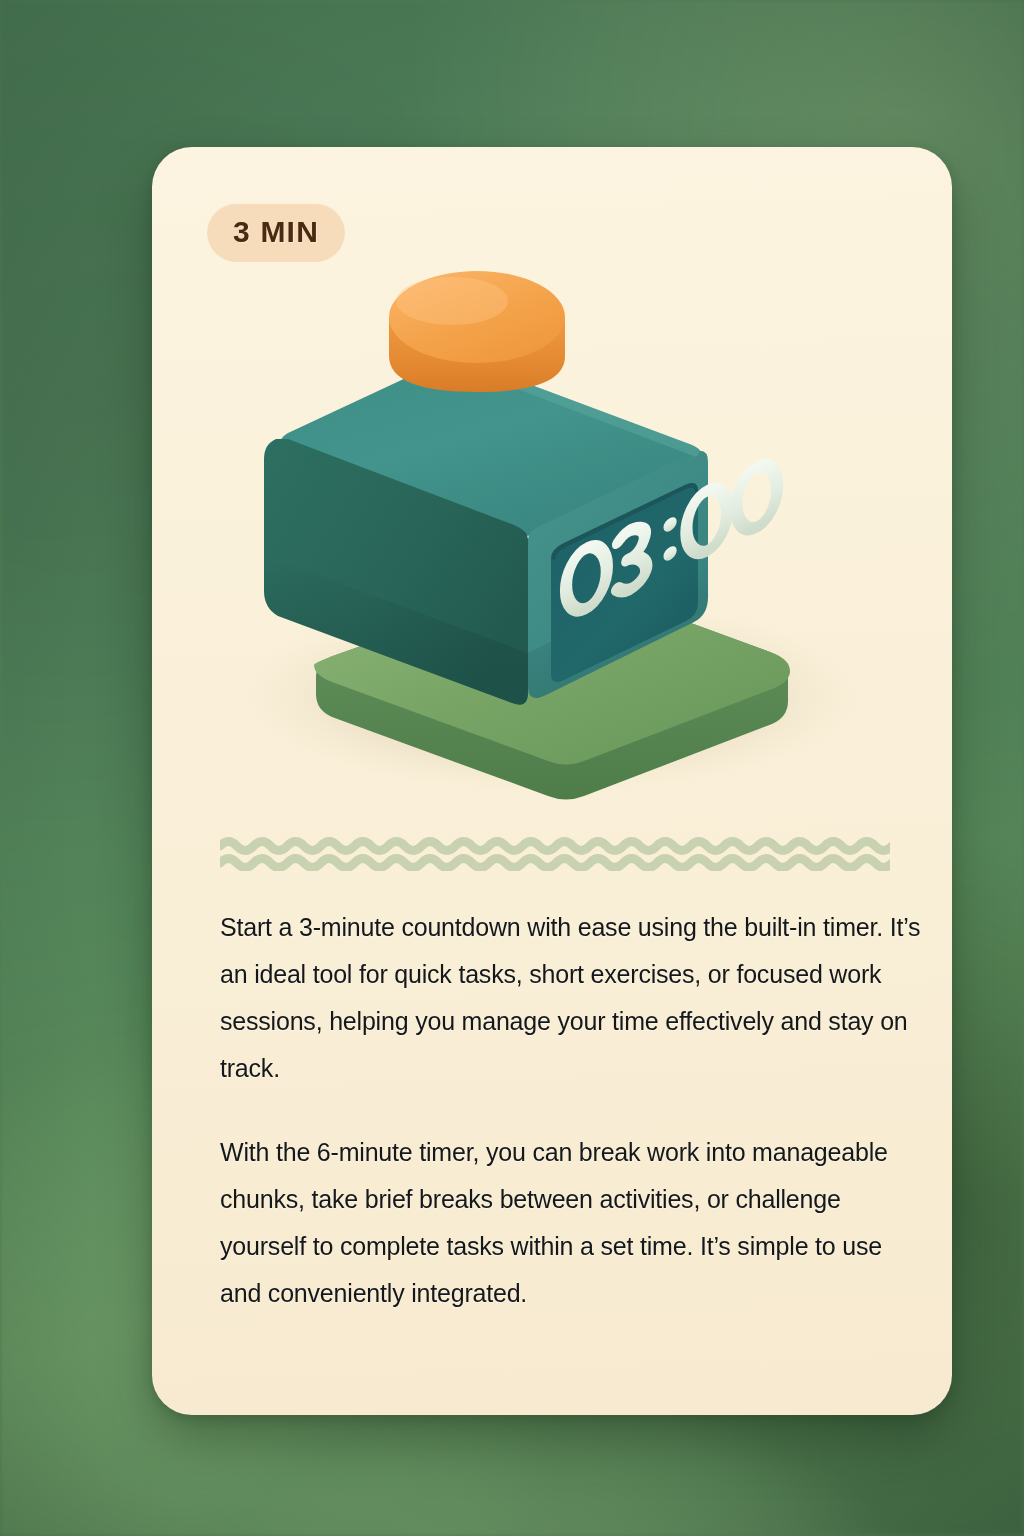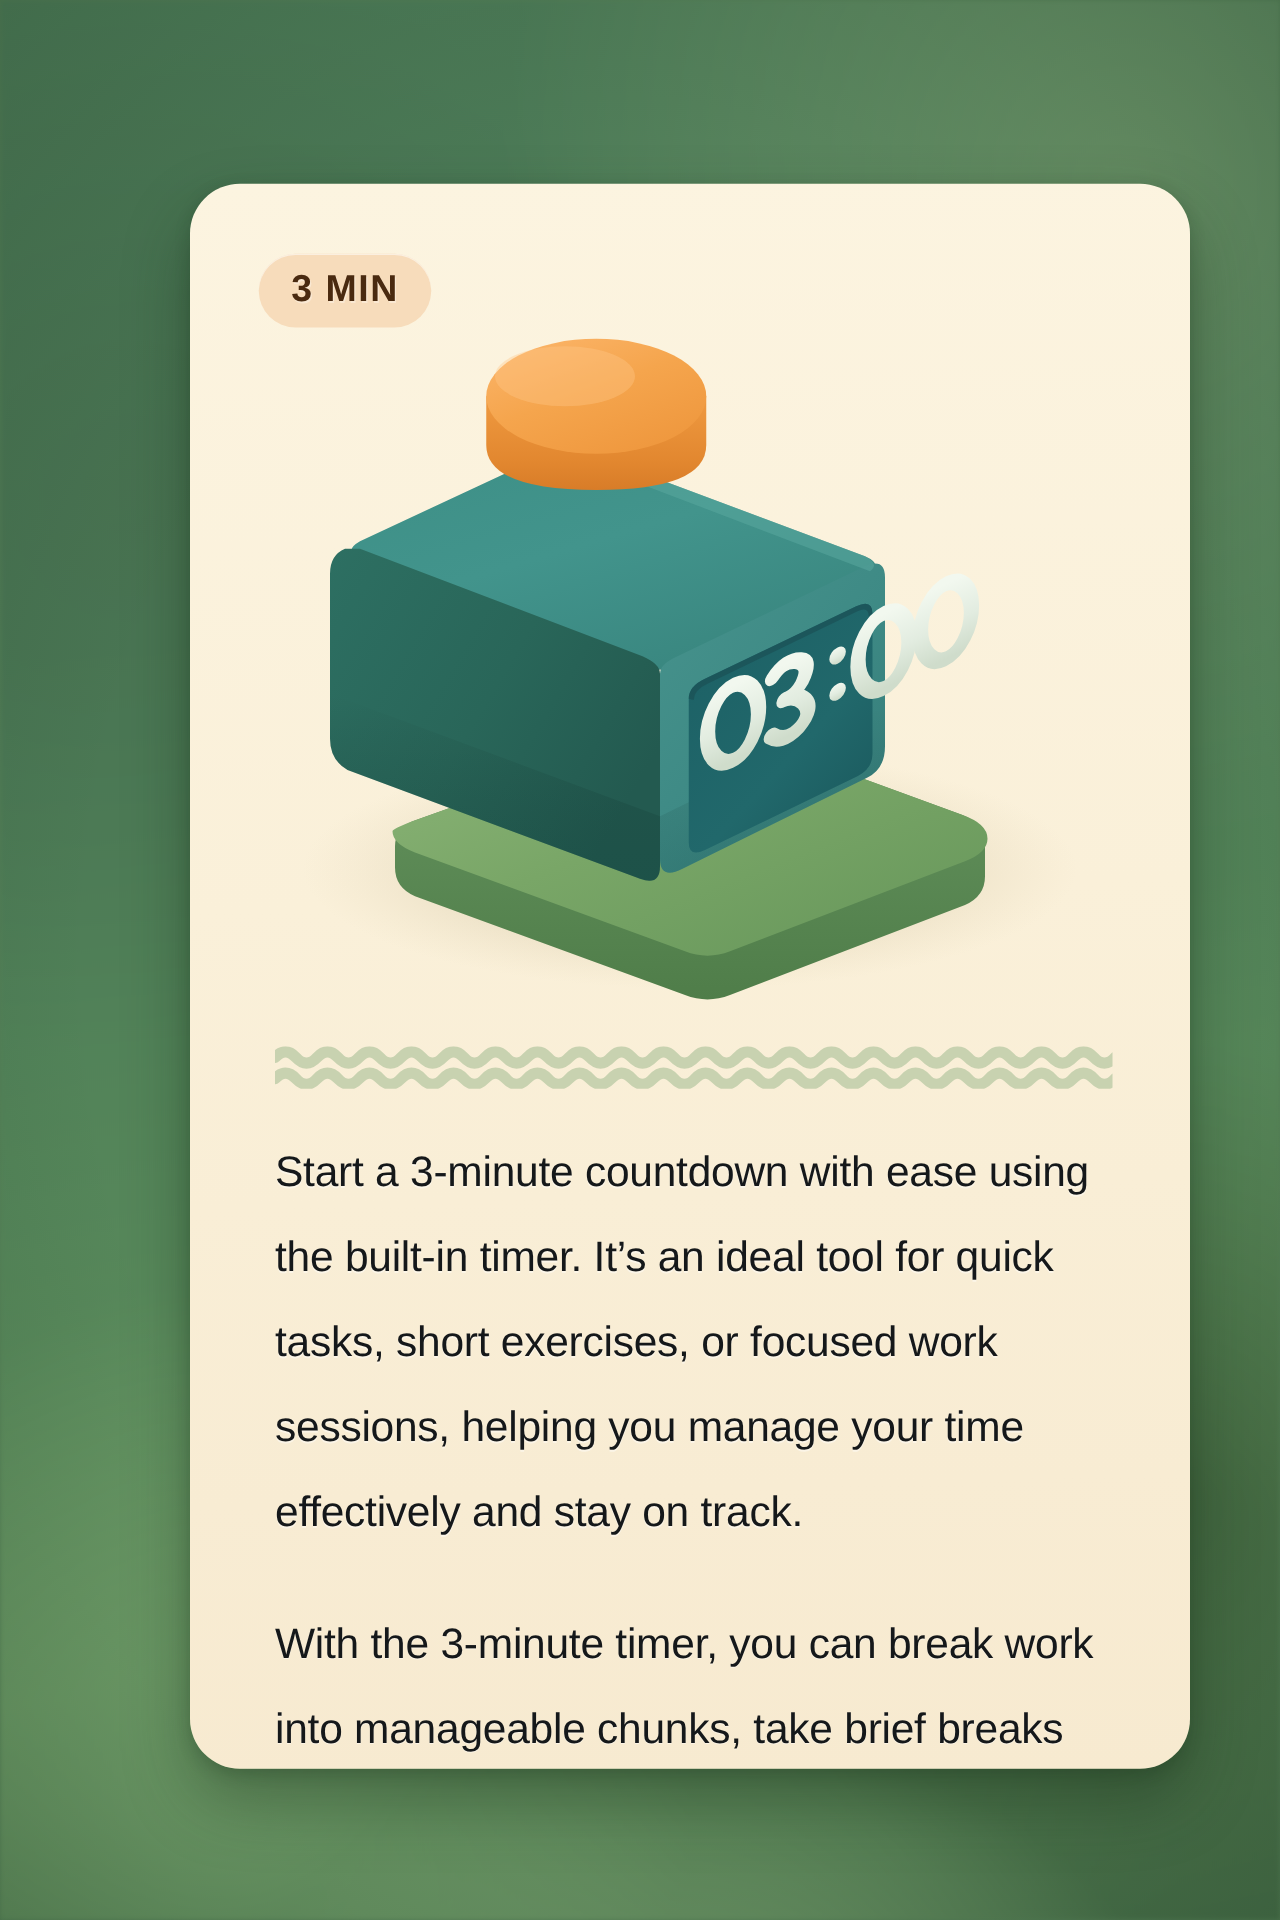--- a/index.html
+++ b/index.html
@@ -78,22 +78,22 @@
 
   
   #divider { position:absolute; left:68px; top:690px; width:670px; height:34px; }
   #divider svg { display:block; width:100%; height:100%; }
 
   
   #body-copy {
     position:absolute; left:68px; top:757px; width:706px;
   }
   .para {
-    font-size:34px;
-    line-height:68px;
+    font-size:25px;
+    line-height:47px;
     color:#15181a;
     letter-spacing:-.2px;
     text-shadow:0 1px 0 rgba(255,255,255,.45);
   }
   .para + .para { margin-top:37px; }
 </style>
 </head>
 <body>
 
 <div id="backdrop"></div>
@@ -320,16 +320,16 @@
 
   <div id="divider">
     <svg viewBox="0 0 670 34" preserveAspectRatio="none" xmlns="http://www.w3.org/2000/svg">
       <path d="M0 9 q 8.4 -9 16.8 0 t 16.8 0 t 16.8 0 t 16.8 0 t 16.8 0 t 16.8 0 t 16.8 0 t 16.8 0 t 16.8 0 t 16.8 0 t 16.8 0 t 16.8 0 t 16.8 0 t 16.8 0 t 16.8 0 t 16.8 0 t 16.8 0 t 16.8 0 t 16.8 0 t 16.8 0 t 16.8 0 t 16.8 0 t 16.8 0 t 16.8 0 t 16.8 0 t 16.8 0 t 16.8 0 t 16.8 0 t 16.8 0 t 16.8 0 t 16.8 0 t 16.8 0 t 16.8 0 t 16.8 0 t 16.8 0 t 16.8 0 t 16.8 0 t 16.8 0 t 16.8 0 t 16.8 0" fill="none" stroke="#c8d2b0" stroke-width="9" stroke-linecap="round"></path>
       <path d="M0 26 q 8.4 -9 16.8 0 t 16.8 0 t 16.8 0 t 16.8 0 t 16.8 0 t 16.8 0 t 16.8 0 t 16.8 0 t 16.8 0 t 16.8 0 t 16.8 0 t 16.8 0 t 16.8 0 t 16.8 0 t 16.8 0 t 16.8 0 t 16.8 0 t 16.8 0 t 16.8 0 t 16.8 0 t 16.8 0 t 16.8 0 t 16.8 0 t 16.8 0 t 16.8 0 t 16.8 0 t 16.8 0 t 16.8 0 t 16.8 0 t 16.8 0 t 16.8 0 t 16.8 0 t 16.8 0 t 16.8 0 t 16.8 0 t 16.8 0 t 16.8 0 t 16.8 0 t 16.8 0 t 16.8 0" fill="none" stroke="#c8d2b0" stroke-width="9" stroke-linecap="round"></path>
     </svg>
   </div>
 
   <div id="body-copy">
     <p class="para">Start a 3-minute countdown with ease using the built-in timer. It’s an ideal tool for quick tasks, short exercises, or focused work sessions, helping you manage your time effectively and stay on track.</p>
-    <p class="para">With the 3-minute timer, you can break work into manageable chunks, take brief breaks between activities, or challenge yourself to complete tasks within a set time. It’s simple to use and conveniently integrated.</p>
+    <p class="para">With the 6-minute timer, you can break work into manageable chunks, take brief breaks between activities, or challenge yourself to complete tasks within a set time. It’s simple to use and conveniently integrated.</p>
   </div>
 
 </div>
 
 </body></html>

